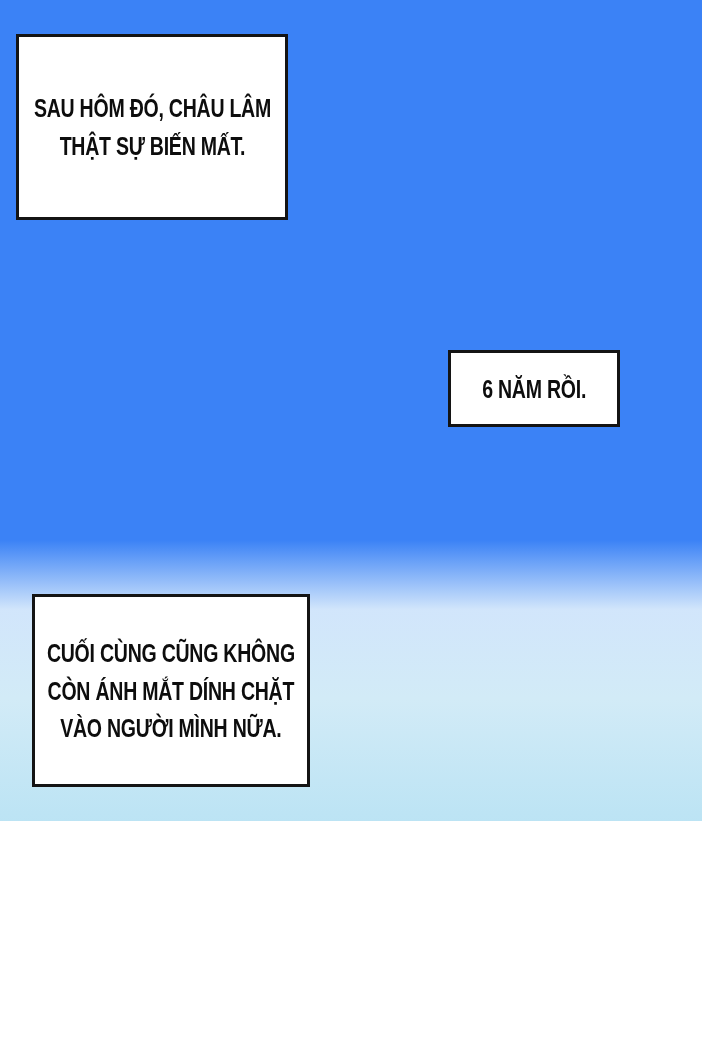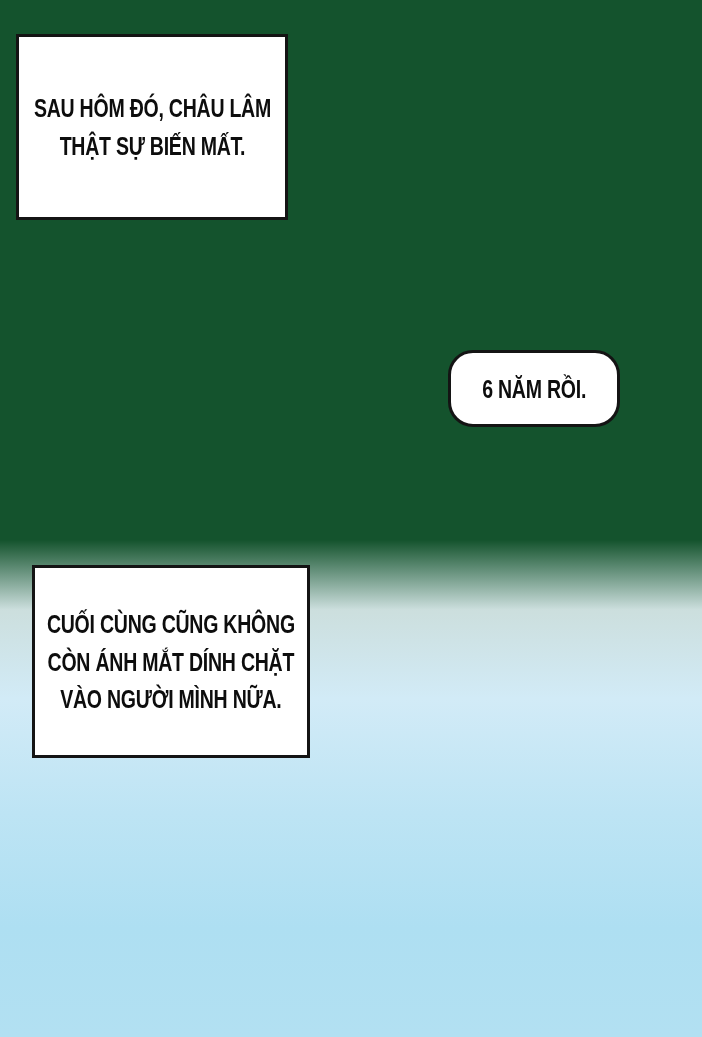--- a/index.html
+++ b/index.html
@@ -3,23 +3,23 @@
 <meta charset="utf-8">
 <style>
   html, body {
     margin: 0;
     padding: 0;
     background: #ffffff;
   }
   .page {
     position: relative;
     width: 702px;
-    height: 1037px;
+    height: 821px;
     overflow: hidden;
-    background: #14532d;
+    background: #3b82f6;
     font-family: "Liberation Sans", sans-serif;
   }
   
   .sky {
     position: absolute;
     left: 0;
     top: 540px;
     width: 702px;
     height: 497px;
     background: linear-gradient(180deg,
@@ -46,22 +46,22 @@
     font-size: 23px;
     line-height: 34px;
     color: #0d0d0d;
     letter-spacing: -0.3px;
     transform: scale(0.85, 1.1);
     transform-origin: center center;
     white-space: nowrap;
   }
   .caption-text span { display: block; }
   .box1 { left:16px;  top:34px;  width:272px; height:186px; }
-  .box2 { left:448px; top:350px; width:172px; height:77px;border-radius:25px;  }
-  .box3 { left:32px;  top:565px; width:278px; height:193px; }
+  .box2 { left:448px; top:350px; width:172px; height:77px;  }
+  .box3 { left:32px;  top:594px; width:278px; height:193px; }
   .box4 { left:390px; top:795px; width:272px; height:188px; }
 </style>
 </head>
 <body>
 
 <div class="page">
 
   <div class="sky">
     
     

